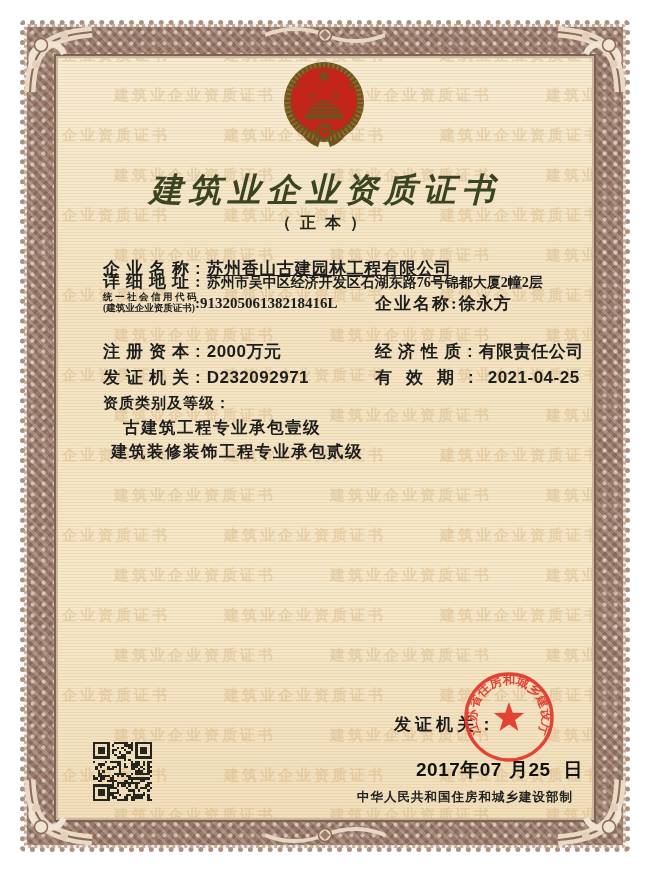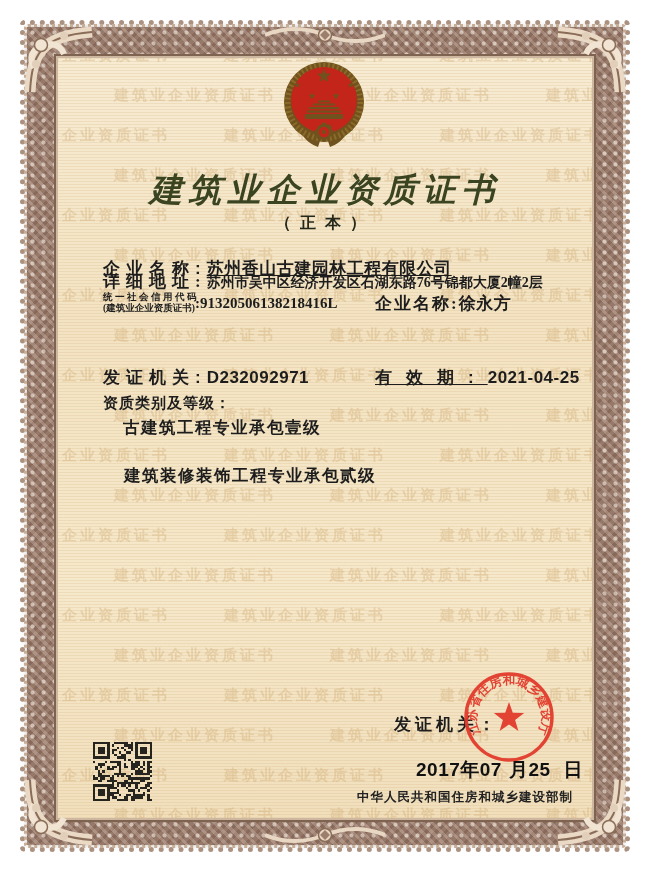--- a/index.html
+++ b/index.html
@@ -41,28 +41,28 @@
   
   .emblem{position:absolute;left:224px;top:2px;}
   .title{position:absolute;top:110px;left:0;width:100%;text-align:center;font-size:33px;font-weight:bold;letter-spacing:6px;color:var(--title-green,#3a4420);white-space:nowrap;font-style:italic;}
   .subtitle{position:absolute;top:155px;left:0;width:100%;text-align:center;font-size:16px;font-weight:bold;letter-spacing:9px;color:#23281a;}
   
   .row{position:absolute;left:45px;color:#1d1d1d;font-weight:bold;white-space:nowrap;font-size:17px;}
   .lab{display:inline-block;}
   .ls6{letter-spacing:6px;}
   .ls2{letter-spacing:2px;}
   .ls4{letter-spacing:4px;margin-left:12px;}
-  .ls14{letter-spacing:14px;text-decoration:underline;}
+  .ls14{letter-spacing:14px;}
   .val{letter-spacing:0.5px;}
   .val15{font-size:14px;letter-spacing:0;}
   .rcol{position:absolute;left:272px;top:0;}
   .r1{top:199px;text-decoration:underline;} .r2{top:212px;font-family:Liberation Serif, serif;} .r3{top:234px;font-family:Liberation Serif, serif;} .r4{top:282px;} .r5{top:308px;}
   .r6{top:336px;font-size:15px;letter-spacing:1px;}
   .r7{top:359px;left:65px;font-size:16.5px;letter-spacing:1.5px;}
-  .r8{top:383px;left:66px;font-size:16.5px;letter-spacing:1.5px;margin-top:24px;}
+  .r8{top:383px;left:53px;font-size:16.5px;letter-spacing:1.5px;}
   .cc-label{display:inline-block;vertical-align:middle;font-size:9.5px;line-height:11px;width:92px;color:#1d1d1d;}
   .cc-line1{letter-spacing:2.5px;display:block;}
   .cc-line2{letter-spacing:0;display:block;}
   .cc-val{font-size:15px;vertical-align:middle;}
   
   .issuer{position:absolute;left:324px;top:655px;font-size:17px;font-weight:bold;color:#1d1d1d;}
   .seal{position:absolute;left:403px;top:611px;opacity:0.94;}
   .dateline{position:absolute;left:358px;top:699px;font-size:19px;font-weight:bold;color:#111;letter-spacing:0.5px;white-space:nowrap;}
   .d-gap1{margin-left:7px;}
   .d-gap2{margin-left:13px;}
@@ -190,20 +190,26 @@
     <div class="row r3">
       <span class="cc-label">
         <span class="cc-line1">统一社会信用代码</span>
         <span class="cc-line2">(建筑业企业资质证书)</span>
       </span><span class="cc-val">:</span><span class="cc-val">91320506138218416L</span>
       <span class="rcol">
         <span class="lab ls2">企业名称:</span><span class="val">徐永方</span>
       </span>
     </div>
 
+    <div class="row r4">
+      <span class="lab ls6">注册资本:</span><span class="val">2000万元</span>
+      <span class="rcol">
+        <span class="lab ls6">经济性质:</span><span class="val">有限责任公司</span>
+      </span>
+    </div>
 
     <div class="row r5">
       <span class="lab ls6">发证机关:</span><span class="val">D232092971</span>
       <span class="rcol">
         <span class="lab ls14">有效期:</span><span class="val">2021-04-25</span>
       </span>
     </div>
 
     <div class="row r7">古建筑工程专业承包壹级</div>
     <div class="row r6">资质类别及等级：</div>

